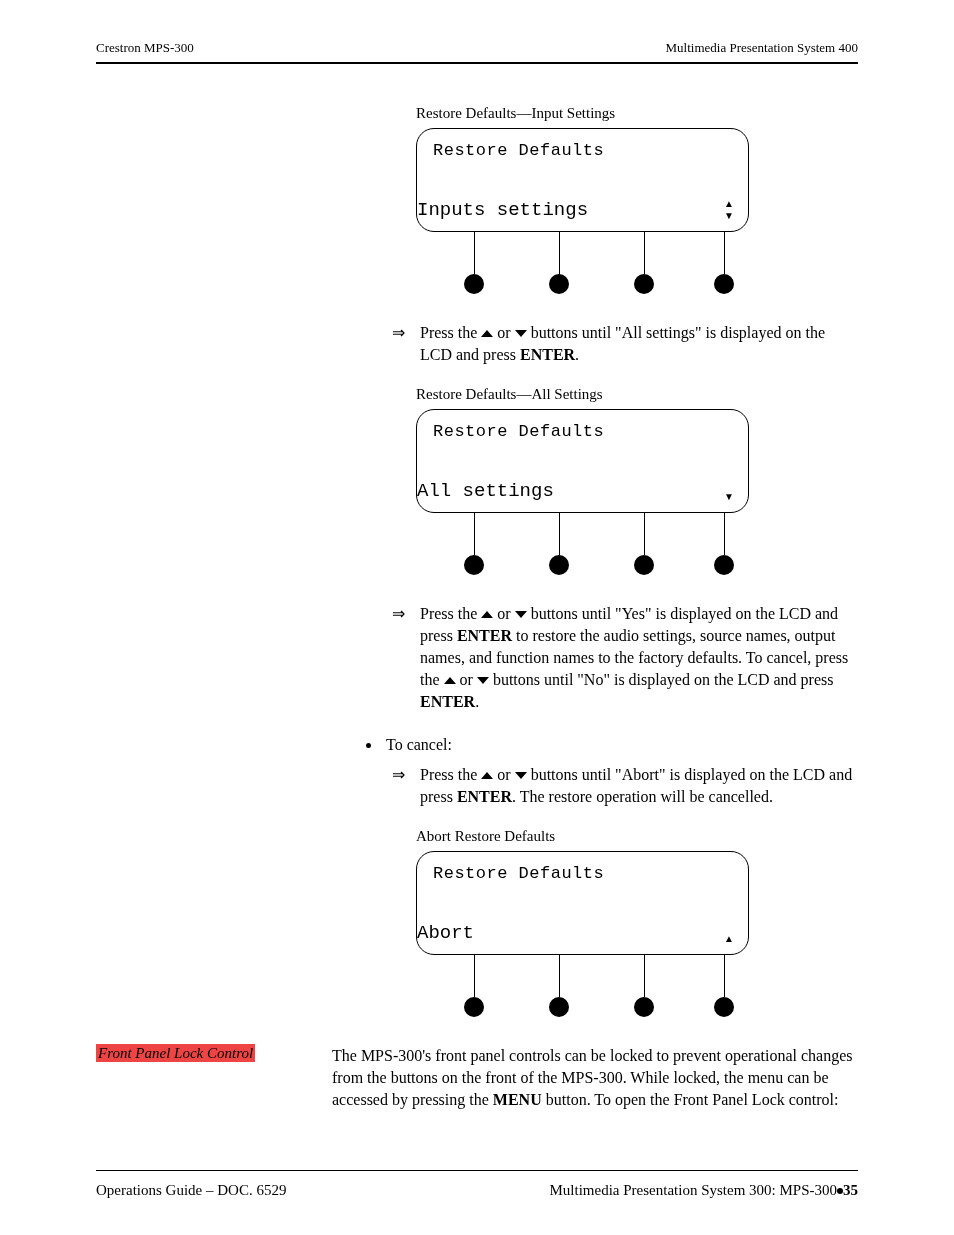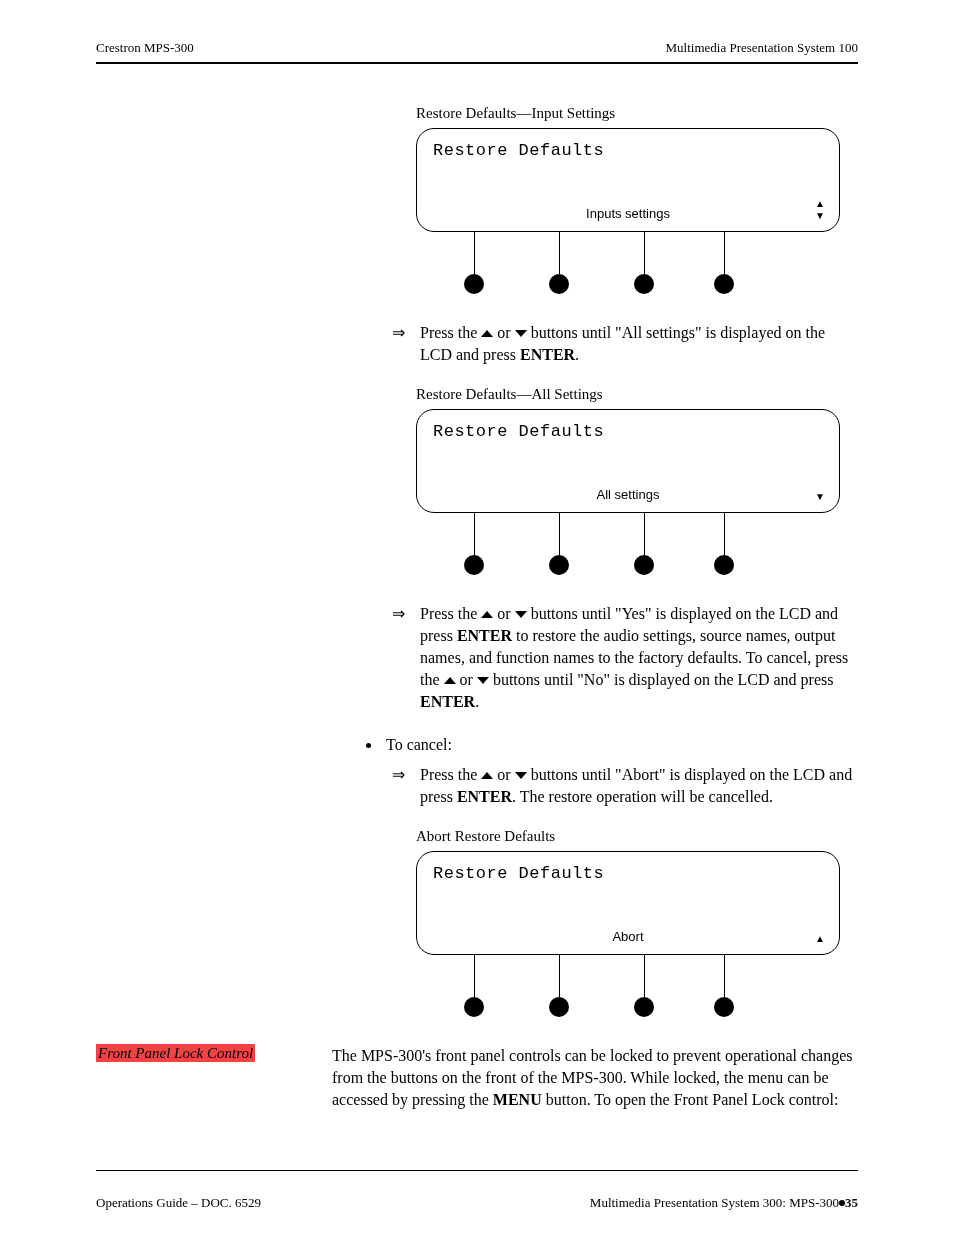--- a/index.html
+++ b/index.html
@@ -35,27 +35,27 @@
   }
   .footer-rule {
     position: absolute;
     bottom: 64px;
     left: 96px;
     right: 96px;
     border-top: 1px solid #000;
   }
   .footer {
     position: absolute;
-    bottom: 24px;
+    bottom: 36px;
     left: 96px;
     right: 96px;
     display: flex;
     justify-content: space-between;
     align-items: center;
-    font-size: 13px;
+    font-size: 15px;
   }
   .footer-right {
     display: flex;
     align-items: center;
   }
   .big-dot {
     display: inline-block;
     width: 6px; height: 6px;
     background: #000;
     border-radius: 50%;
@@ -72,39 +72,38 @@
   .lcd-group {
     margin-left: 320px;
     margin-bottom: 20px;
   }
   .lcd-caption {
     font-size: 15px;
     margin-bottom: 6px;
   }
   .lcd-box {
     position: relative;
-    width: 424px;
+    width: 333px;
     height: 104px;
     border: 1.5px solid #000;
     border-radius: 18px;
     box-sizing: border-box;
     padding: 12px 16px 8px 16px;
   }
   .lcd-line1 {
     font-family: "Courier New", monospace;
     font-size: 17px;
     letter-spacing: 0.5px;
   }
   .lcd-valuewrap {
     position: absolute;
     left: 0; right: 0; bottom: 10px;
     display: flex;
-    justify-content: center;
-    font-family: Liberation Sans, sans-serif;
-    font-size: 13px;
+    font-family: Liberation Mono, monospace;
+    font-size: 19px;
   }
   .lcd-arrows {
     position: absolute;
     right: 14px;
     bottom: 10px;
     display: flex;
     flex-direction: column;
     align-items: center;
     gap: 2px;
     font-size: 10px;
@@ -199,21 +198,21 @@
   }
 
   b { font-weight: bold; }
 </style>
 </head>
 <body>
 
 <div class="page">
   <div class="header">
     <span>Crestron MPS-300</span>
-    <span>Multimedia Presentation System 100</span>
+    <span>Multimedia Presentation System 400</span>
   </div>
   <div class="header-rule"></div>
 
   <div class="content">
 
     <div class="lcd-group">
       <div class="lcd-caption">Restore Defaults—Input Settings</div>
       <div class="lcd-box">
         <div class="lcd-line1">Restore Defaults</div>
         <div class="lcd-valuewrap">

